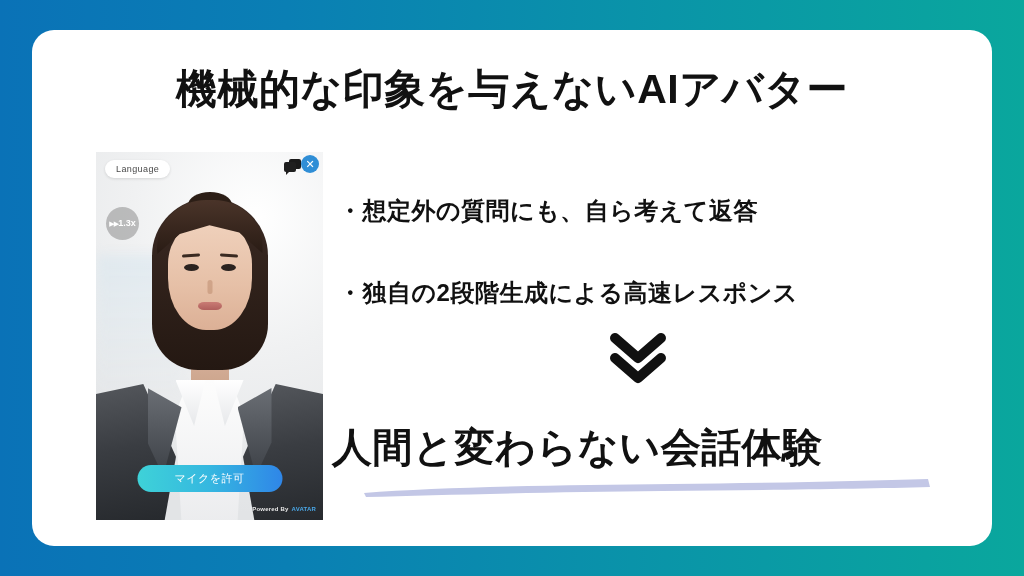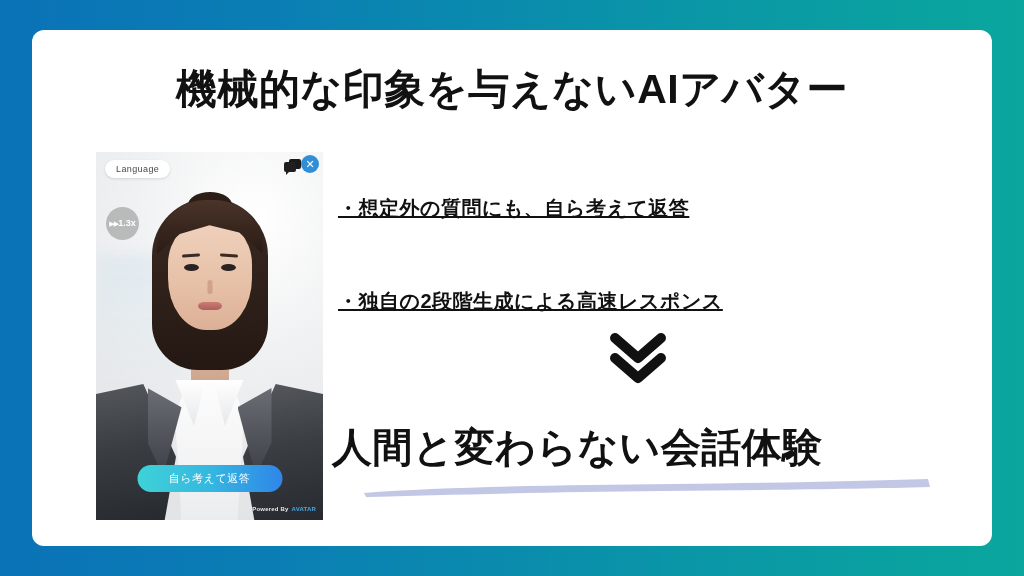--- a/index.html
+++ b/index.html
@@ -21,21 +21,21 @@
   }
 
   
   #card {
     position: absolute;
     left: 32px;
     top: 30px;
     width: 960px;
     height: 516px;
     background: #ffffff;
-    border-radius: 12px;
+    border-radius: 22px;
   }
 
   
   #title {
     position: absolute;
     left: 0;
     top: 32px;
     width: 960px;
     text-align: center;
     font-size: 41px;
@@ -218,29 +218,28 @@
     font-size:6px; font-weight:700; color:#e8e8e8;
     letter-spacing:.2px;
     display:flex; align-items:center; gap:3px;
   }
   .powered .brand{ color:#4aa8e8; }
 
   
   .bullet{
     position:absolute;
     left:306px;
-    font-size:20px;
+    font-size:24px;
     font-weight:700;
     color:#111111;
     white-space:nowrap;
     letter-spacing:.5px;
-    text-decoration:underline;
   }
   #bullet-0{ top:165px; }
-  #bullet-1{ top:258px; }
+  #bullet-1{ top:247px; }
 
   
   #chevron{
     position:absolute;
     left:575px; top:300px;
     width:62px; height:56px;
   }
 
   
   #conclusion-wrap{
@@ -302,21 +301,21 @@
         <span class="rate">1.3x</span>
       </div>
 
       <div class="chat-icon">
         <span class="b1"></span>
         <span class="b2"></span>
       </div>
 
       <div class="close-btn">✕</div>
 
-      <div class="mic-btn">自ら考えて返答</div>
+      <div class="mic-btn">マイクを許可</div>
 
       <div class="powered">
         <span>Powered By</span>
         <span class="brand">AVATAR</span>
       </div>
 
     </div>
 
     <div class="bullet" id="bullet-0">・想定外の質問にも、自ら考えて返答</div>
 

